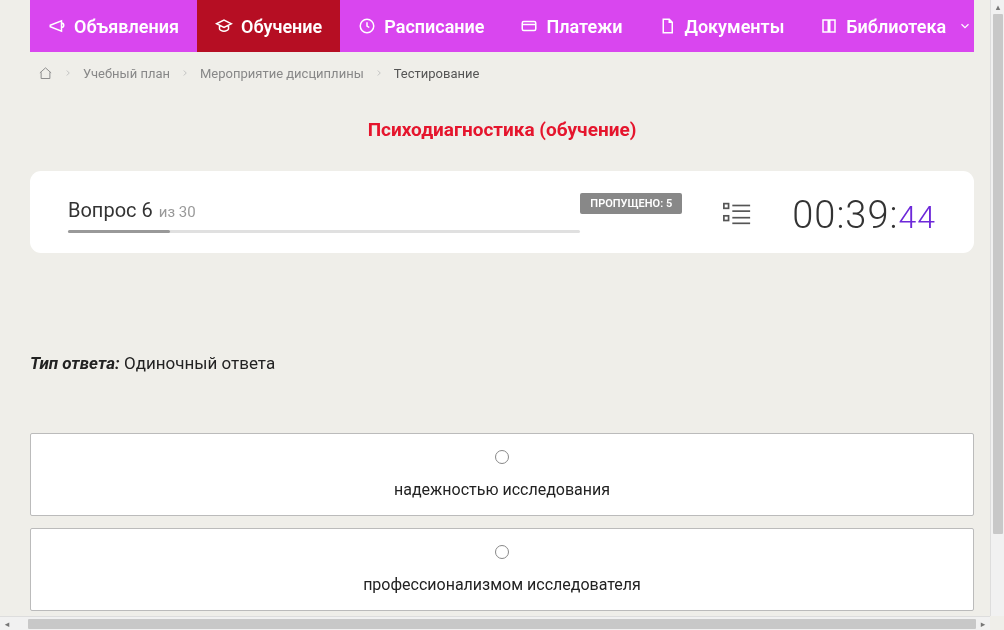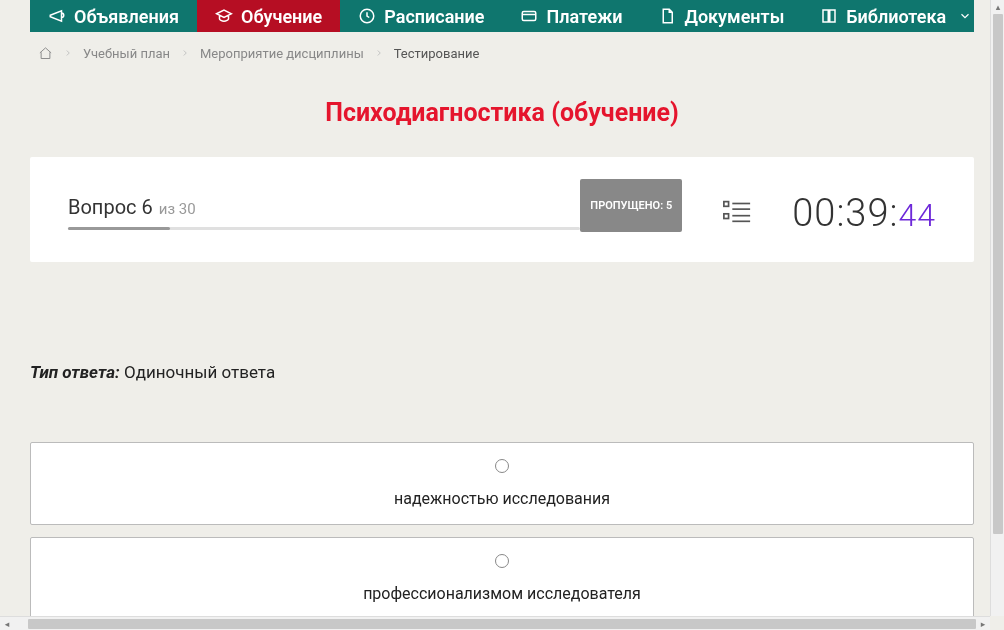--- a/index.html
+++ b/index.html
@@ -12,24 +12,24 @@
       background: #efeee9;
       width: 1004px;
       height: 630px;
       overflow: auto;
       position: relative;
     }
     .page-wrapper {
       padding: 0 30px;
     }
     .navbar {
-      background: #0f766e;
+      background: #d946ef;
       display: flex;
       align-items: stretch;
-      height: 32px;
+      height: 52px;
       margin-top: 0;
     }
     .nav-item {
       display: flex;
       align-items: center;
       padding: 0 18px;
       color: #fff;
       font-size: 18px;
       font-weight: 600;
       cursor: pointer;
@@ -83,27 +83,27 @@
     .breadcrumb-link {
       color: #888;
       cursor: pointer;
     }
     .breadcrumb-current {
       color: #555;
     }
     .page-title {
       text-align: center;
       color: #e5152d;
-      font-size: 25px;
+      font-size: 19px;
       font-weight: 700;
       margin: 20px 0 30px 0;
     }
     .quiz-header {
       background: #fff;
-      border-radius: 2px;
+      border-radius: 11px;
       padding: 22px 38px 16px 38px;
       display: flex;
       align-items: center;
     }
     .question-progress {
       flex: 1.2;
     }
     .question-number {
       font-size: 20px;
       color: #333;
@@ -133,21 +133,21 @@
       height: 100%;
       width: 20%;
       background: #999;
       border-radius: 2px;
     }
     .skipped-badge {
       background: #888;
       color: #fff;
       font-size: 11px;
       font-weight: 600;
-      padding: 20px 10px;
+      padding: 4px 10px;
       border-radius: 2px;
       align-self: flex-start;
       margin-bottom: 14px;
       white-space: nowrap;
     }
     .list-icon {
       margin: 0 40px;
       cursor: pointer;
     }
     .list-icon svg {

